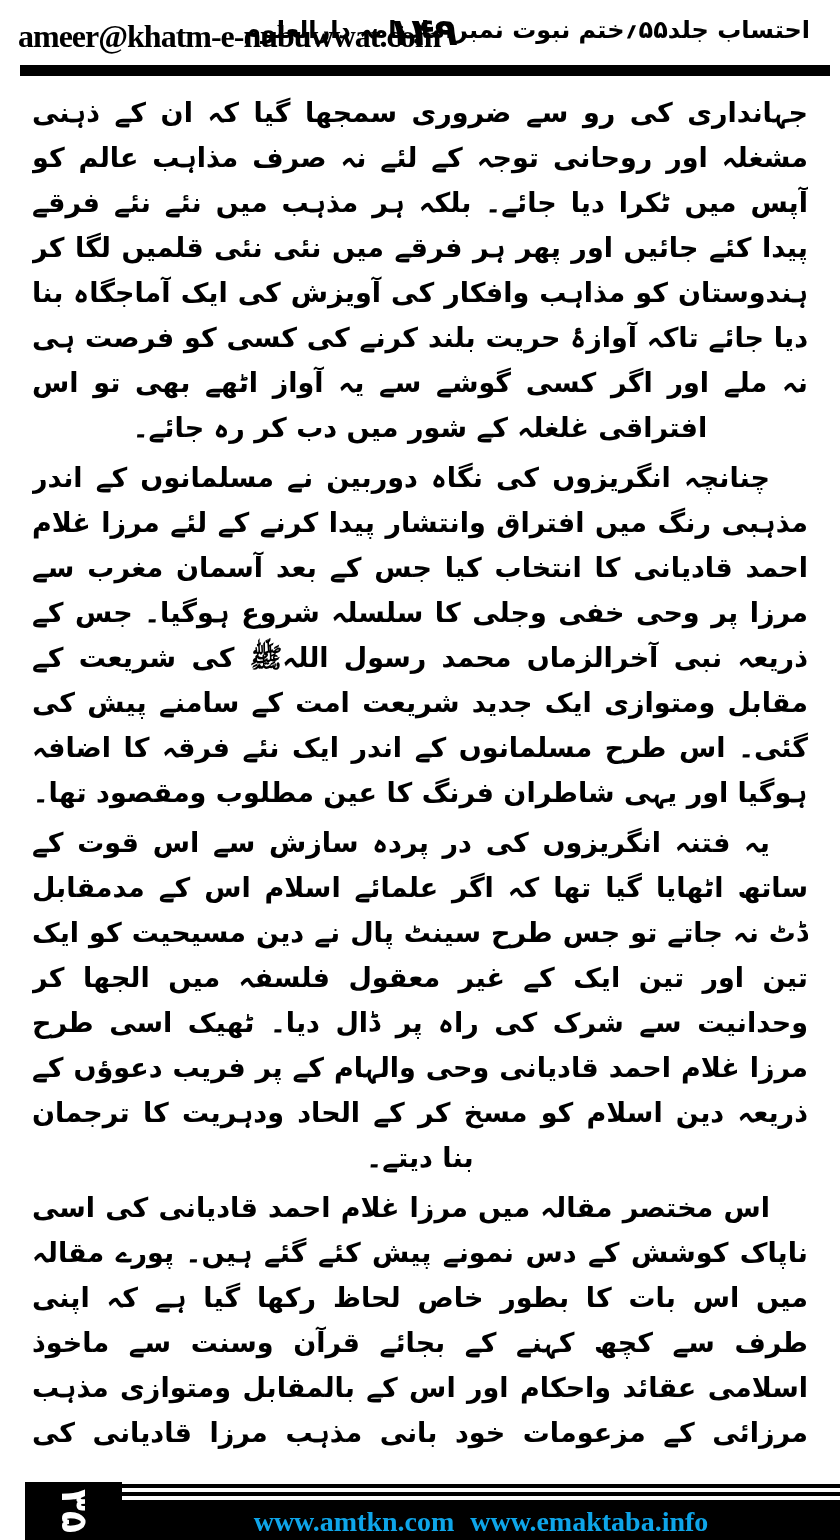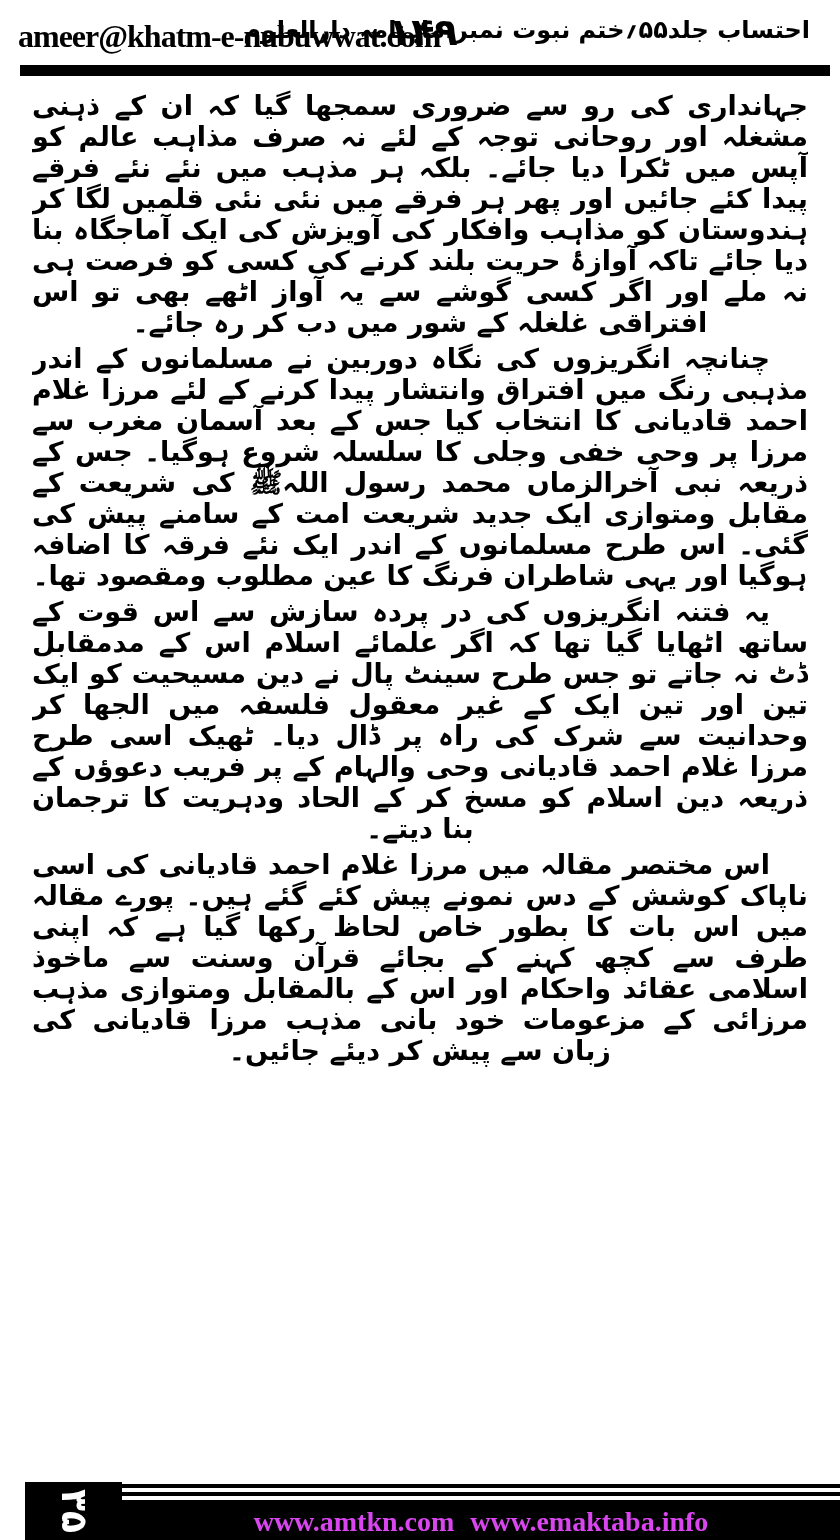--- a/index.html
+++ b/index.html
@@ -34,21 +34,21 @@
   }
   .hdr-rule {
     position: absolute; top: 65px; left: 20px; right: 10px;
     height: 11px; background: #000;
   }
 
   
   .body-text {
     position: absolute; top: 90px; left: 32px; right: 32px; bottom: 78px;
     direction: rtl; overflow: hidden;
-    font-size: 27px; font-weight: bold; line-height: 31px;
+    font-size: 27px; font-weight: bold; line-height: 45px;
     text-align: justify; text-align-last: center;
   }
   .para { margin-bottom: 5px; }
   .para.indent { text-indent: 38px; }
 
   
   .ftr { position: absolute; left: 0; right: 0; bottom: 0; height: 60px; background: #fff; }
   .ftr-pagebox {
     position: absolute; left: 25px; bottom: 0; width: 97px; height: 58px;
     background: #000; color: #fff;
@@ -61,21 +61,21 @@
   .ftr-right { position: absolute; left: 122px; right: 0; bottom: 0; height: 58px; }
   .dline { height: 4px; background: #000; }
   .dline.one { margin-top: 2px; }
   .dline.two { margin-top: 4px; }
   .urlbar {
     margin-top: 4px; height: 44px; background: #000; color: #fff;
     display: flex; align-items: center; justify-content: center; gap: 16px;
     font-family: "Liberation Serif", serif; font-weight: bold; font-size: 28px;
     white-space: nowrap;
   }
-  .urlbar a { color: #d946ef; text-decoration: none; }
+  .urlbar a { color: #0ea5e9; text-decoration: none; }
 </style>
 </head>
 <body>
 
 <div class="page">
 
   <div class="hdr">
     <div class="hdr-email">ameer@khatm-e-nubuwwat.com</div>
     <div class="hdr-pagenum">۱۴۹</div>
     <div class="hdr-title">احتساب جلد۵۵؍ختم نبوت نمبر،ماہنامہ دارالعلوم</div>

